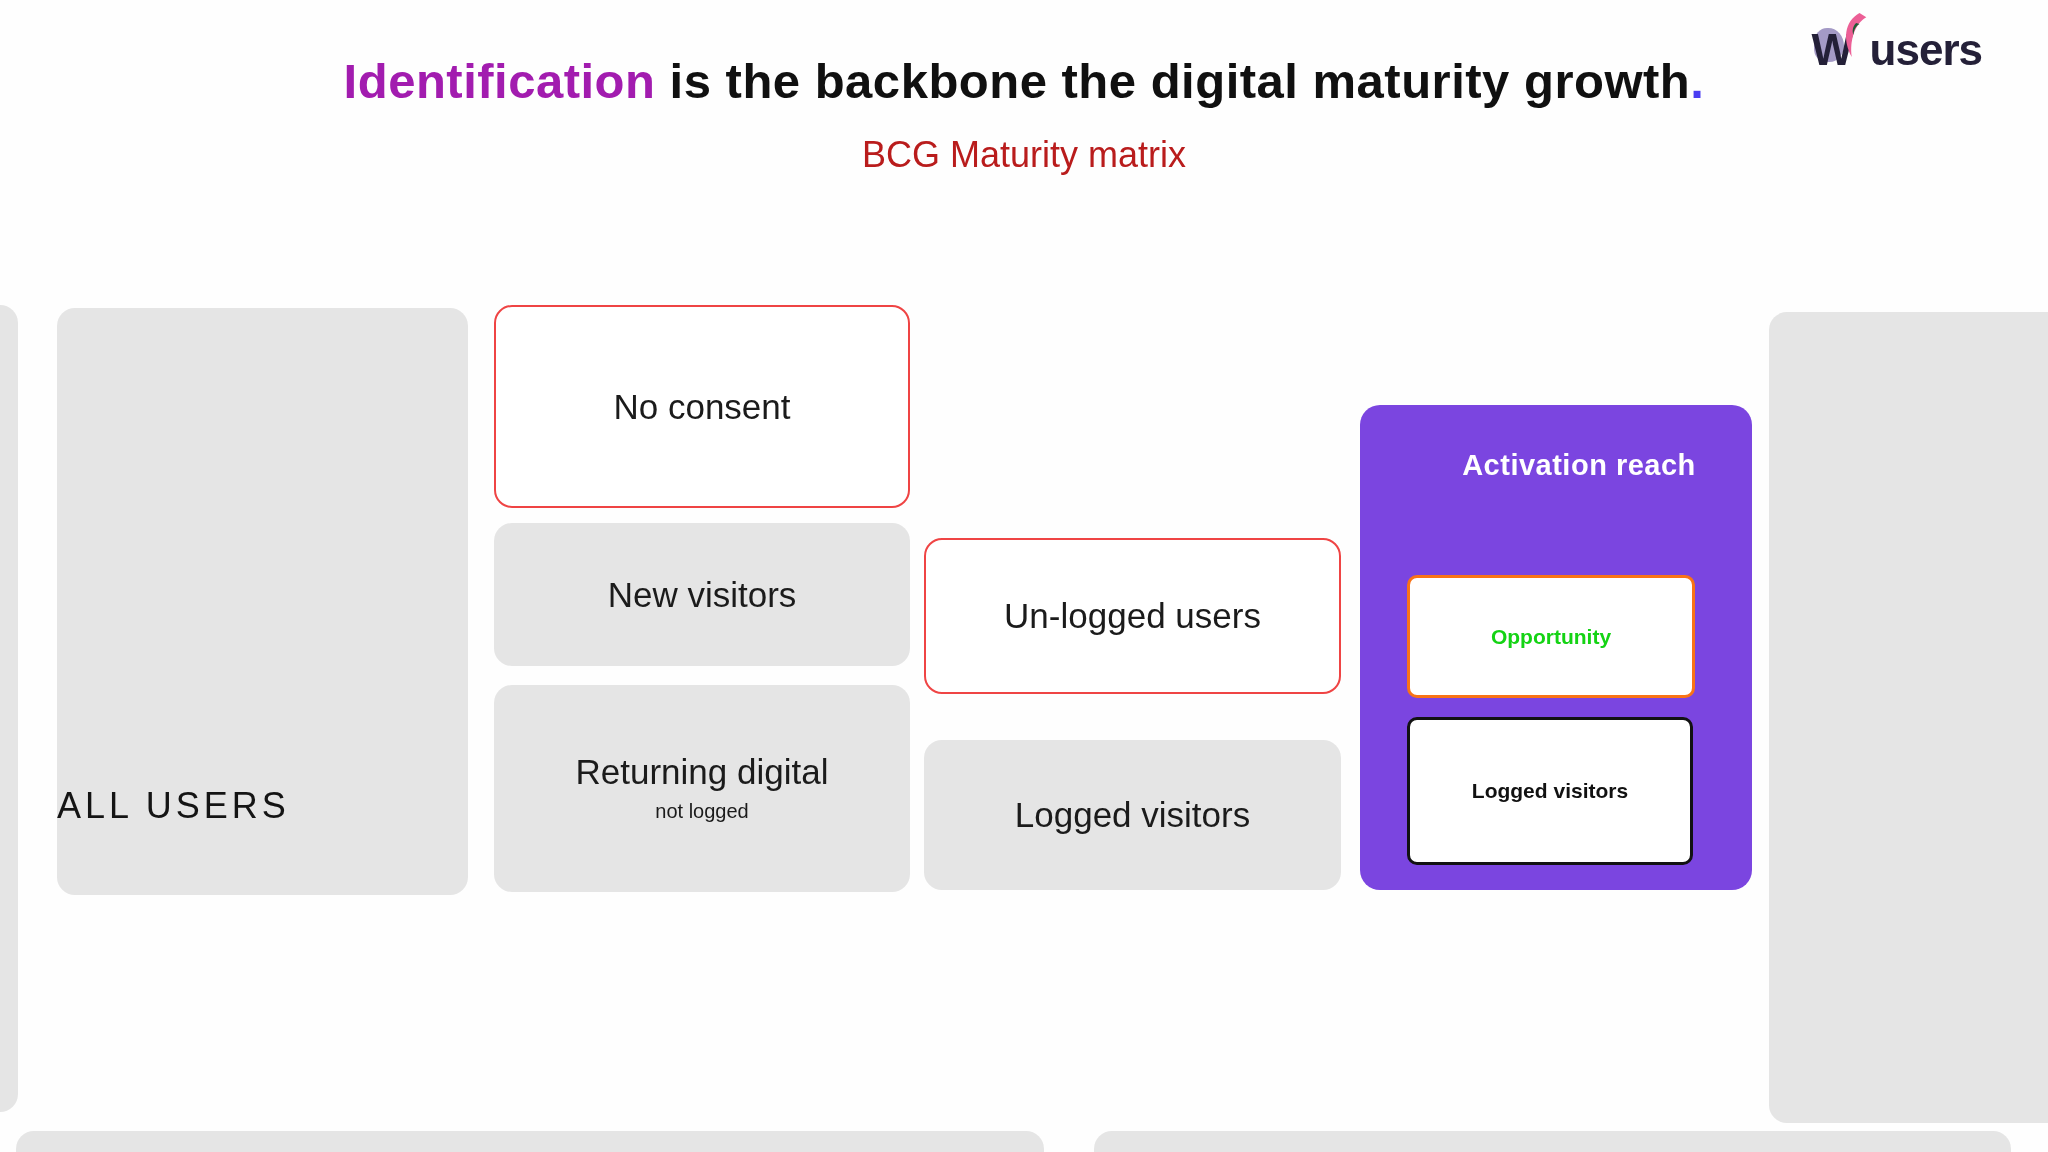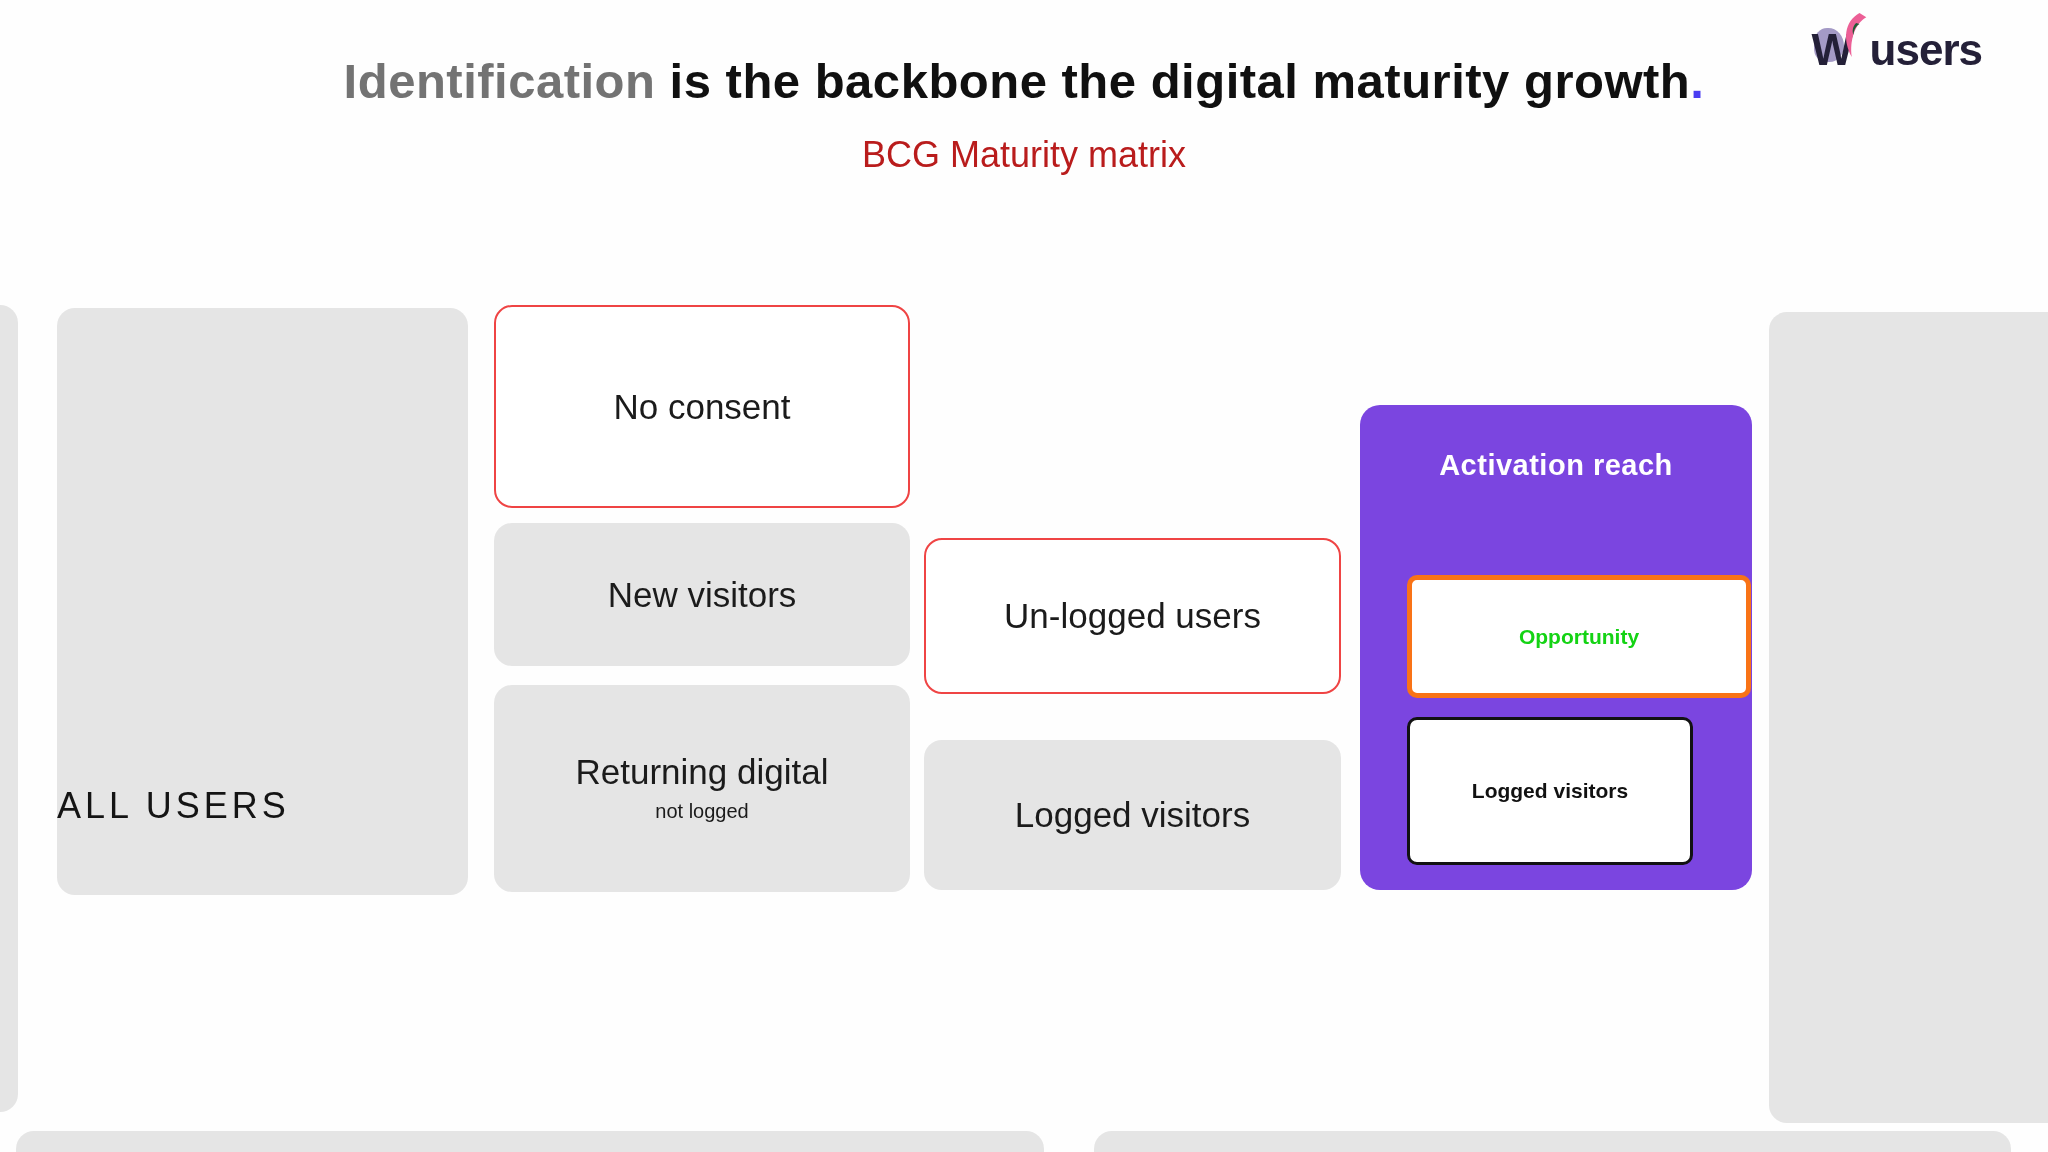--- a/index.html
+++ b/index.html
@@ -12,21 +12,21 @@
   }
 
   
   .title{
     position:absolute;top:50px;left:0;width:100%;
     text-align:center;
     font-size:49px;line-height:62px;font-weight:800;
     letter-spacing:0.5px;color:#101010;
     white-space:nowrap;
   }
-  .t-green{color:#737373;}
+  .t-green{color:#a21caf;}
   .t-period{color:#4a3df2;}
   .subtitle{
     position:absolute;top:132px;left:0;width:100%;
     text-align:center;
     font-size:36px;line-height:46px;font-weight:400;color:#b91c1c;
   }
 
   
   .logo{
     position:absolute;top:22px;right:66px;
@@ -62,25 +62,25 @@
   .box-returning{left:494px;top:685px;width:416px;height:207px;}
   .box-unlogged{left:924px;top:538px;width:417px;height:156px;}
   .box-logged{left:924px;top:740px;width:417px;height:150px;}
 
   .panel-activation{
     position:absolute;left:1360px;top:405px;width:392px;height:485px;
     background:#7b45e0;border-radius:20px;
   }
   .activation-title{
     position:absolute;top:44px;left:0;width:100%;text-align:center;
-    color:#ffffff;font-size:29px;font-weight:700;letter-spacing:0.5px;
+    color:#ffffff;font-size:29px;font-weight:700;letter-spacing:0.5px;padding-left:23px;
   }
   .box-opportunity{
-    position:absolute;left:47px;top:170px;width:344px;height:123px;
-    background:#ffffff;border:5px solid #f97316;border-radius:10px;
+    position:absolute;left:47px;top:170px;width:288px;height:123px;
+    background:#ffffff;border:3px solid #f97316;border-radius:10px;
     box-sizing:border-box;
   }
   .opportunity-label{color:#14d314;font-size:21px;font-weight:700;}
   .box-act-logged{
     position:absolute;left:47px;top:312px;width:286px;height:148px;
     background:#ffffff;border:3px solid #121212;border-radius:10px;
     box-sizing:border-box;
   }
   .act-logged-label{color:#111111;font-size:21px;font-weight:700;}
 

